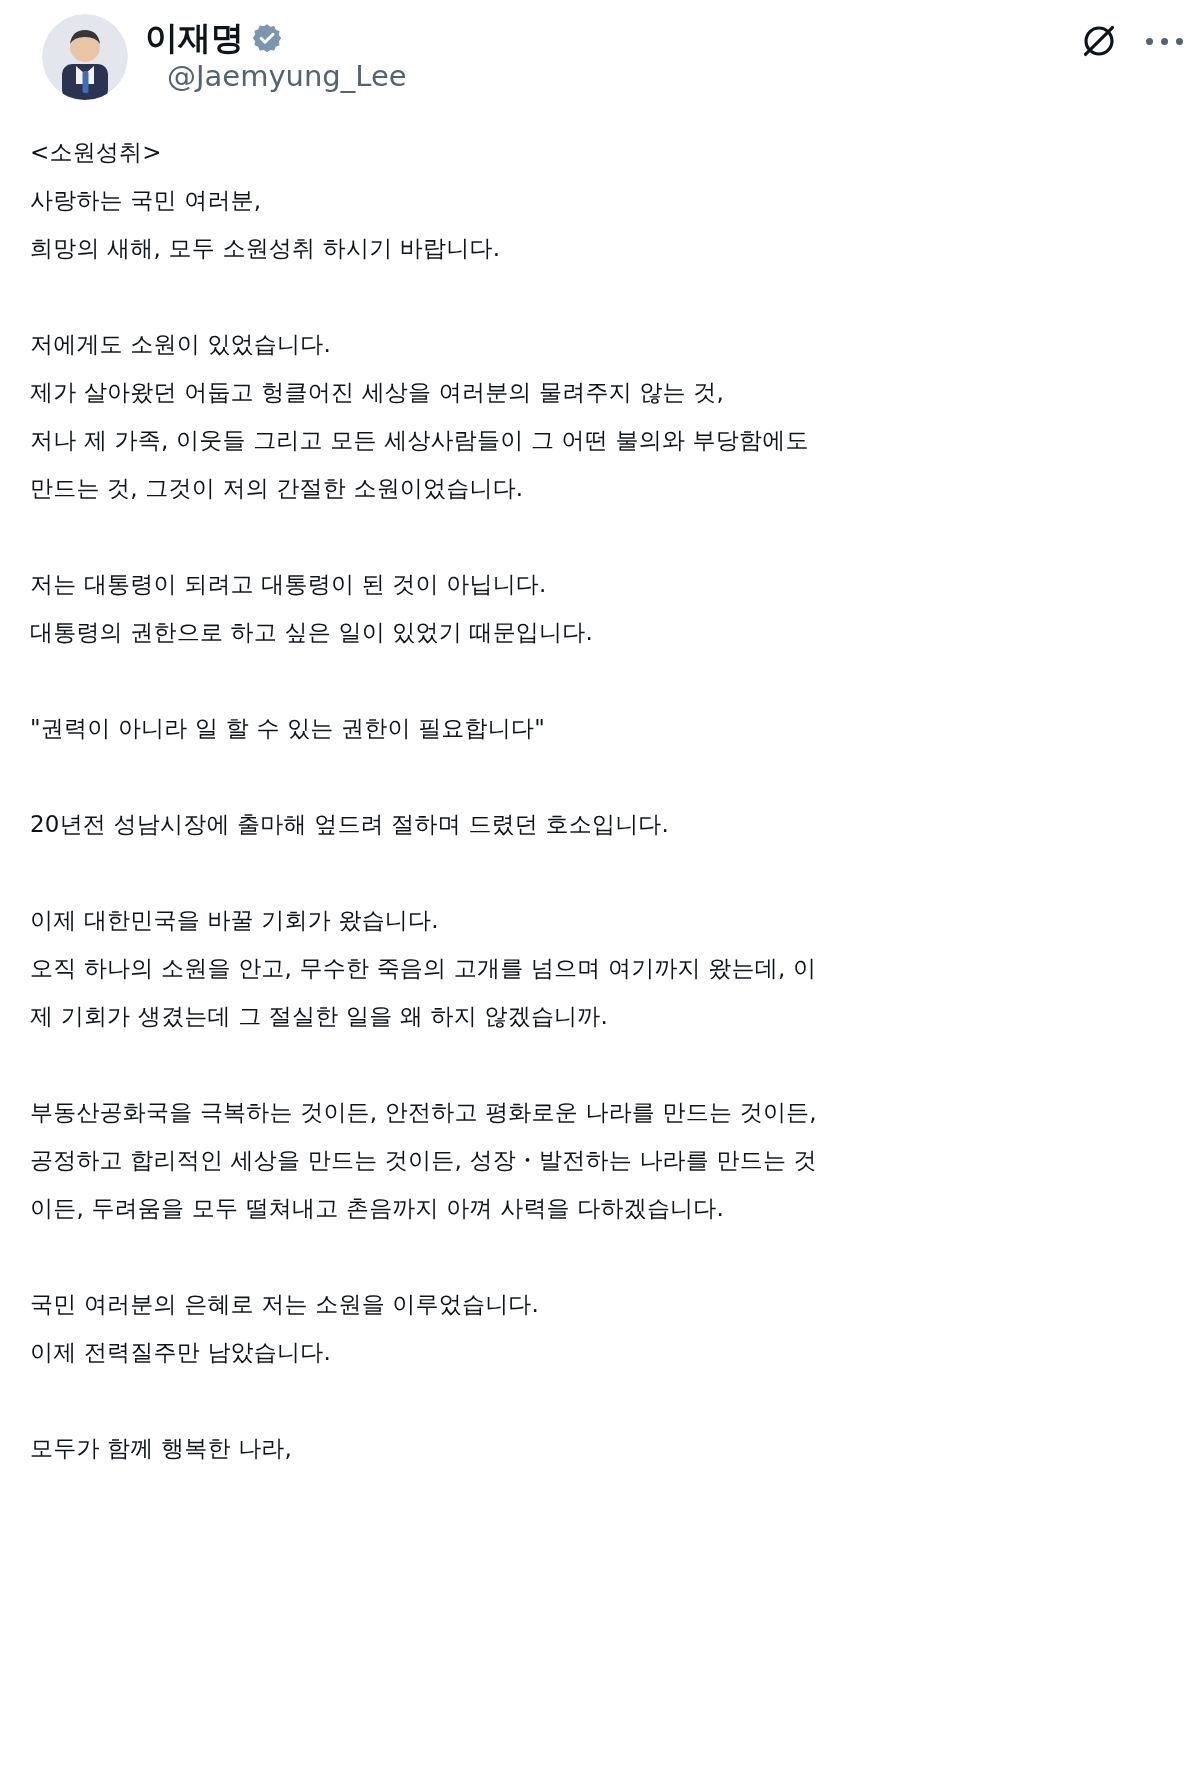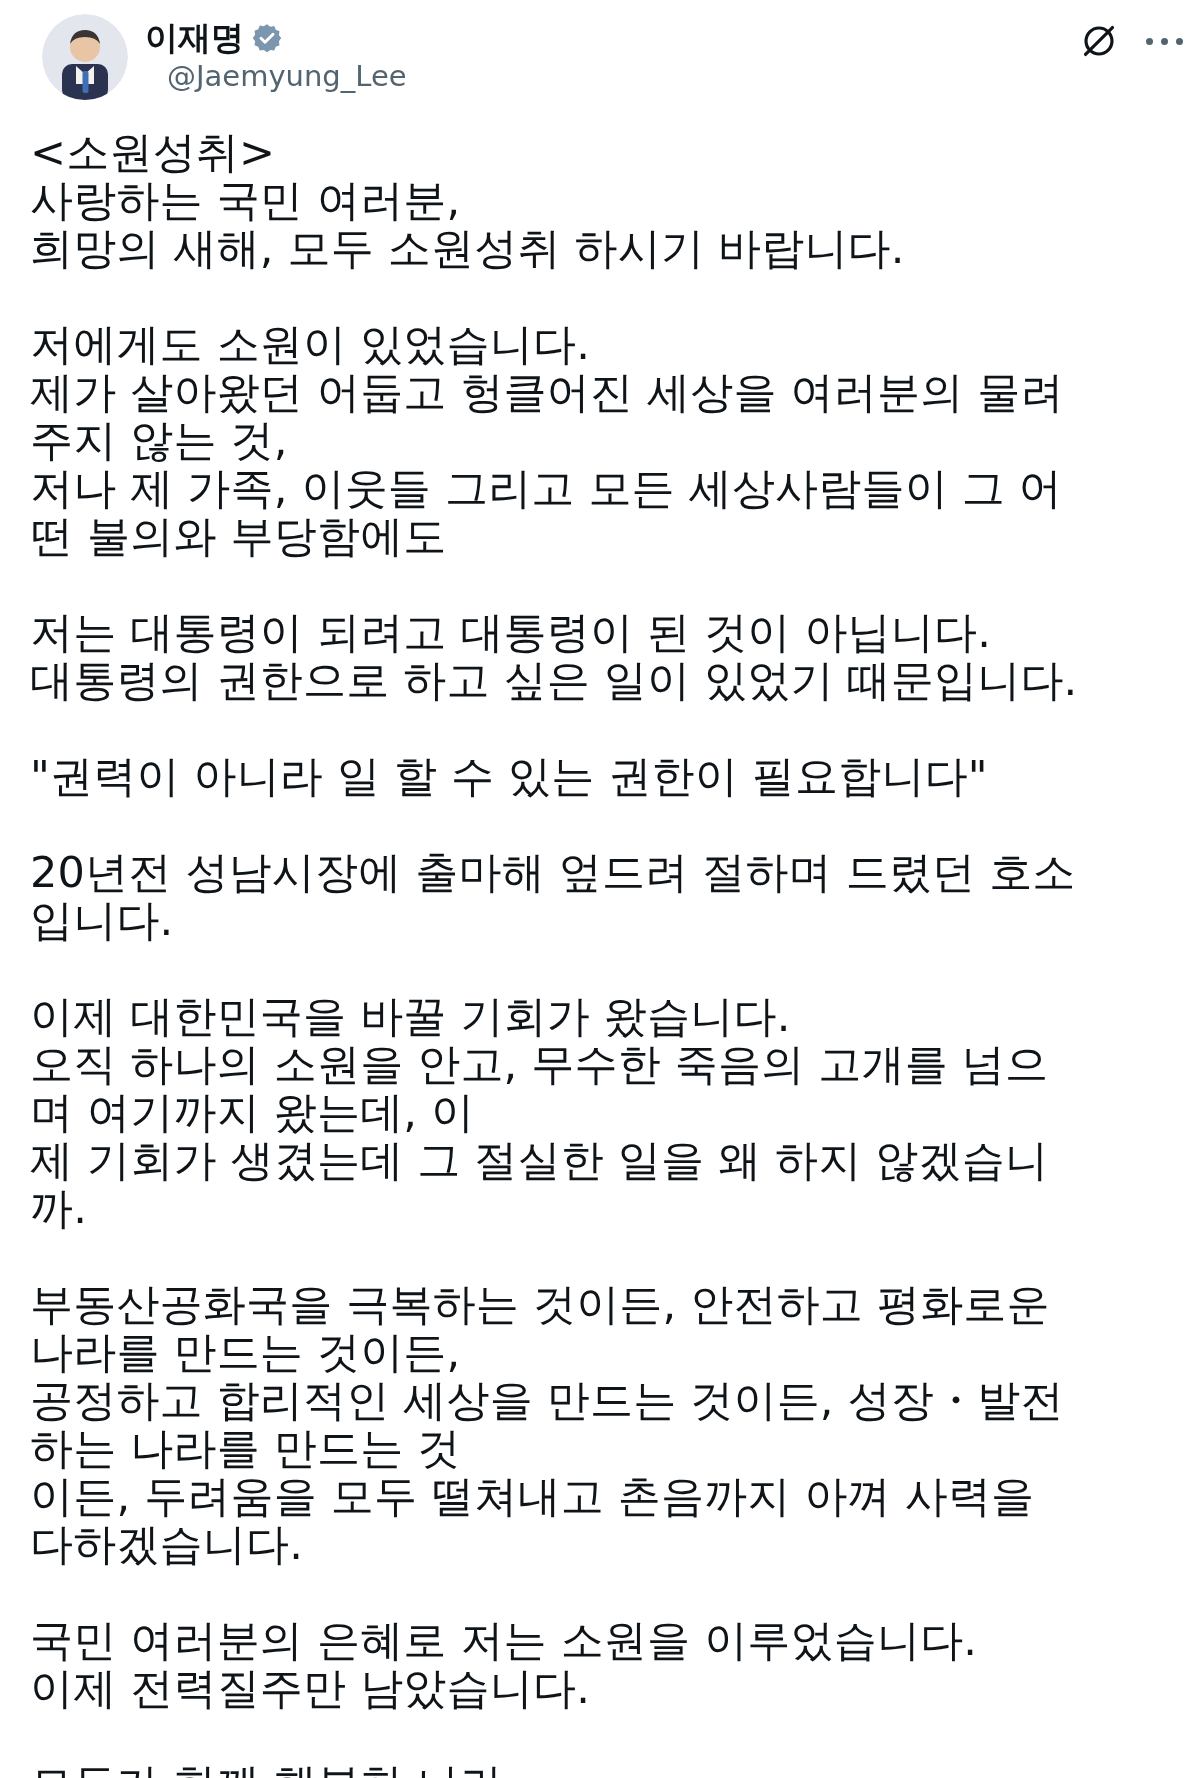--- a/index.html
+++ b/index.html
@@ -84,21 +84,21 @@
     background: #536471;
   }
   
   .post-body {
     position: absolute;
     left: 30px;
     top: 128px;
     width: 1060px;
   }
   .post-line {
-    font-size: 43px;
+    font-size: 23px;
     line-height: 48px;
     letter-spacing: 0.2px;
     color: #0f1419;
     white-space: pre-wrap;
   }
 </style>
 </head>
 <body>
 
 <div class="page">
@@ -142,20 +142,21 @@
   </div>
 
   <div class="post-body">
       <div class="post-line">&lt;소원성취&gt;</div>
       <div class="post-line">사랑하는 국민 여러분,</div>
       <div class="post-line">희망의 새해, 모두 소원성취 하시기 바랍니다.</div>
       <div class="post-line">&nbsp;</div>
       <div class="post-line">저에게도 소원이 있었습니다.</div>
       <div class="post-line">제가 살아왔던 어둡고 헝클어진 세상을 여러분의 물려주지 않는 것,</div>
       <div class="post-line">저나 제 가족, 이웃들 그리고 모든 세상사람들이 그 어떤 불의와 부당함에도</div>
+      <div class="post-line">만드는 것, 그것이 저의 간절한 소원이었습니다.</div>
       <div class="post-line">&nbsp;</div>
       <div class="post-line">저는 대통령이 되려고 대통령이 된 것이 아닙니다.</div>
       <div class="post-line">대통령의 권한으로 하고 싶은 일이 있었기 때문입니다.</div>
       <div class="post-line">&nbsp;</div>
       <div class="post-line">"권력이 아니라 일 할 수 있는 권한이 필요합니다"</div>
       <div class="post-line">&nbsp;</div>
       <div class="post-line">20년전 성남시장에 출마해 엎드려 절하며 드렸던 호소입니다.</div>
       <div class="post-line">&nbsp;</div>
       <div class="post-line">이제 대한민국을 바꿀 기회가 왔습니다.</div>
       <div class="post-line">오직 하나의 소원을 안고, 무수한 죽음의 고개를 넘으며 여기까지 왔는데, 이</div>

